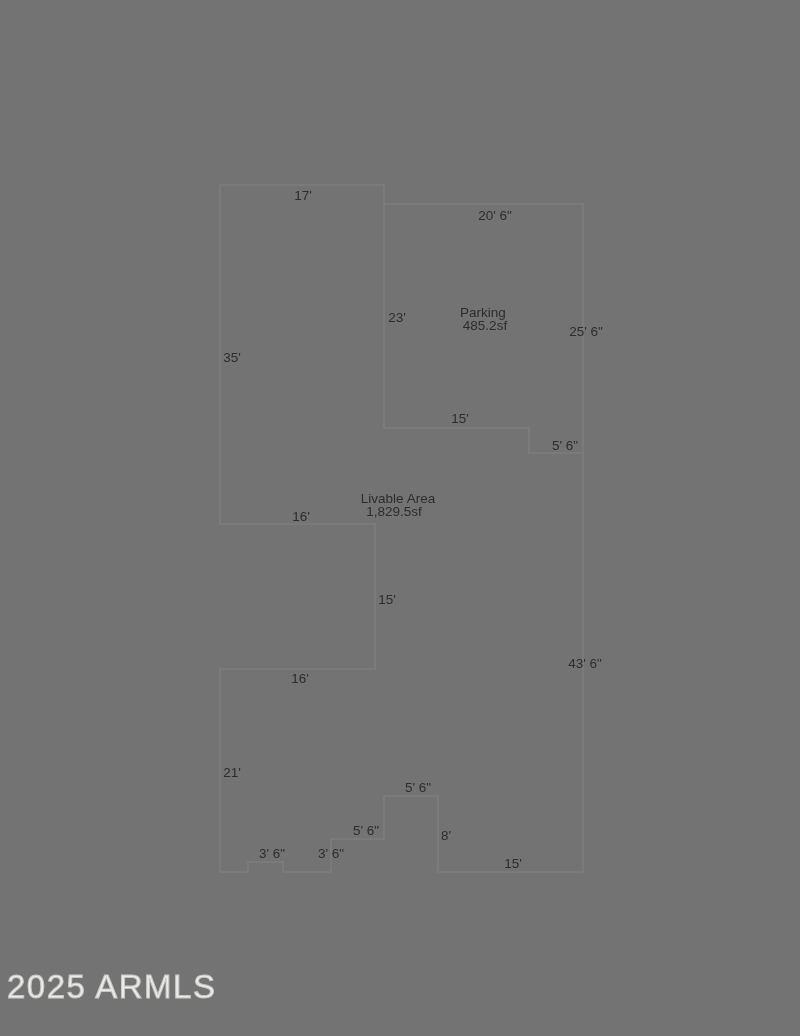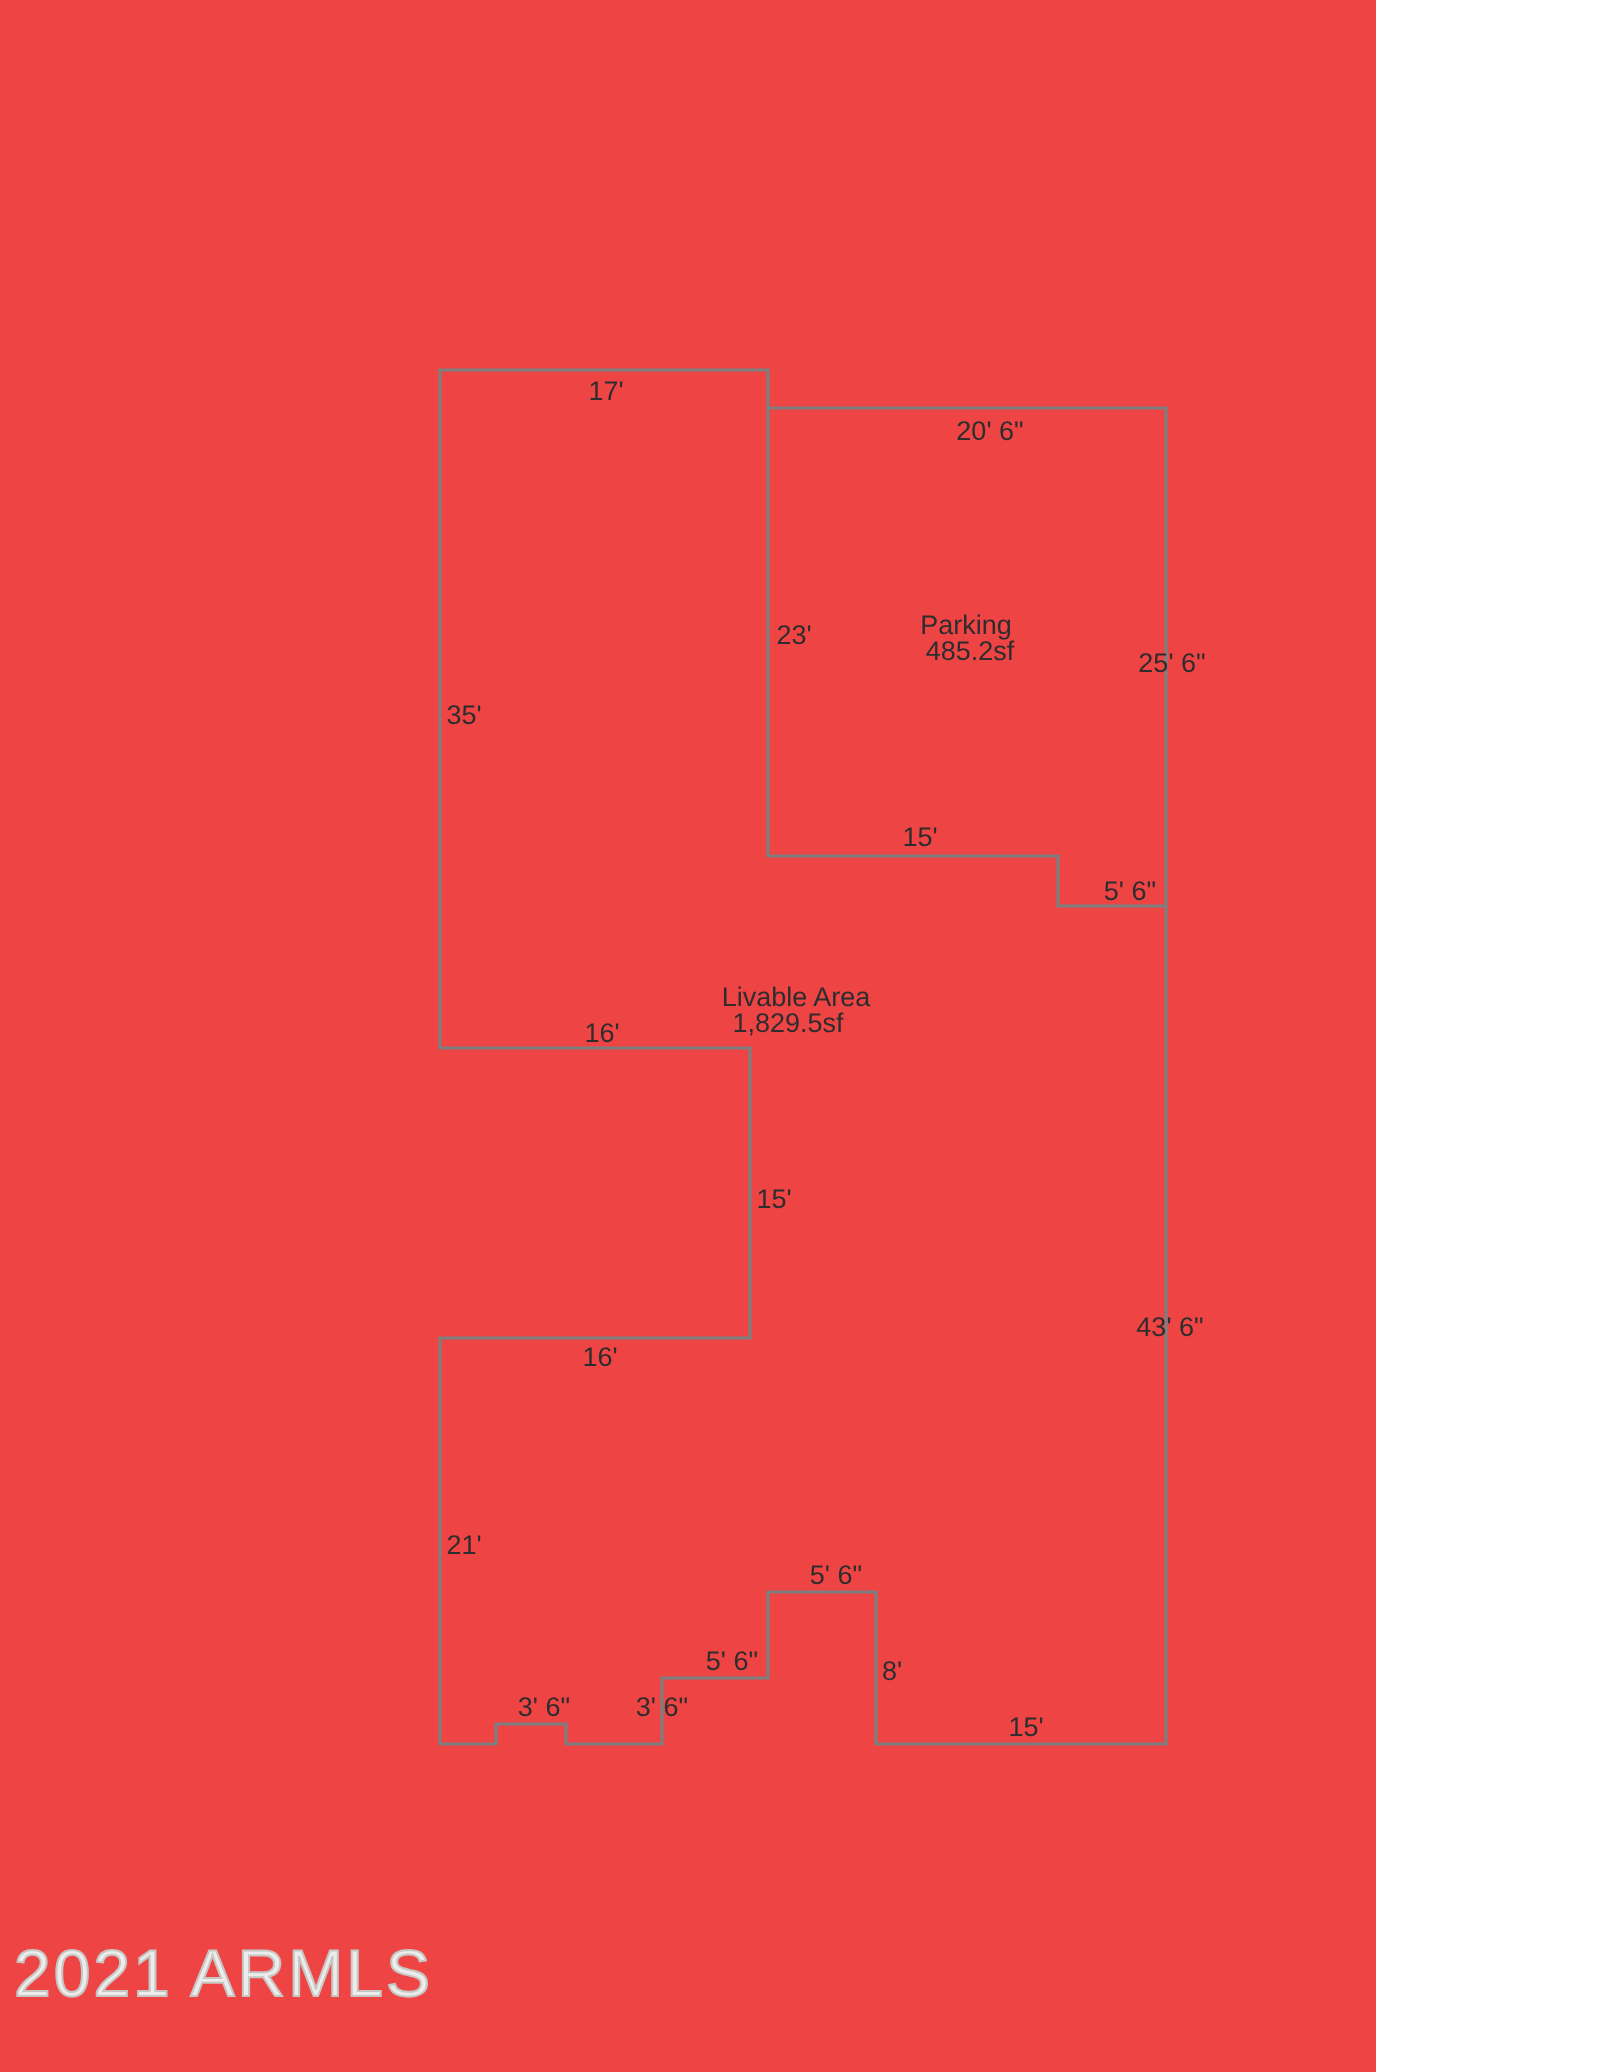--- a/index.html
+++ b/index.html
@@ -2,23 +2,23 @@
 <html><head>
 <meta charset="utf-8">
 <style>
   html, body {
     margin: 0;
     padding: 0;
     background: #ffffff;
   }
   .page {
     position: relative;
-    width: 688px;
+    width: 800px;
     height: 1036px;
-    background: #ef4444;
+    background: #737373;
     overflow: hidden;
     font-family: "Liberation Sans", sans-serif;
   }
   svg.floorplan {
     position: absolute;
     left: 0;
     top: 0;
   }
   svg.floorplan path {
     fill: none;
@@ -75,15 +75,15 @@
     <text class="dim" x="272" y="858">3' 6"</text>
     <text class="dim" x="331" y="858">3' 6"</text>
     <text class="dim" x="513" y="868">15'</text>
 
     <text class="area-name" x="483" y="317">Parking</text>
     <text class="area-size" x="485" y="330">485.2sf</text>
     <text class="area-name" x="398" y="503">Livable Area</text>
     <text class="area-size" x="394" y="516">1,829.5sf</text>
   </svg>
 
-  <div class="watermark">2021 ARMLS</div>
+  <div class="watermark">2025 ARMLS</div>
 
 </div>
 
 </body></html>

